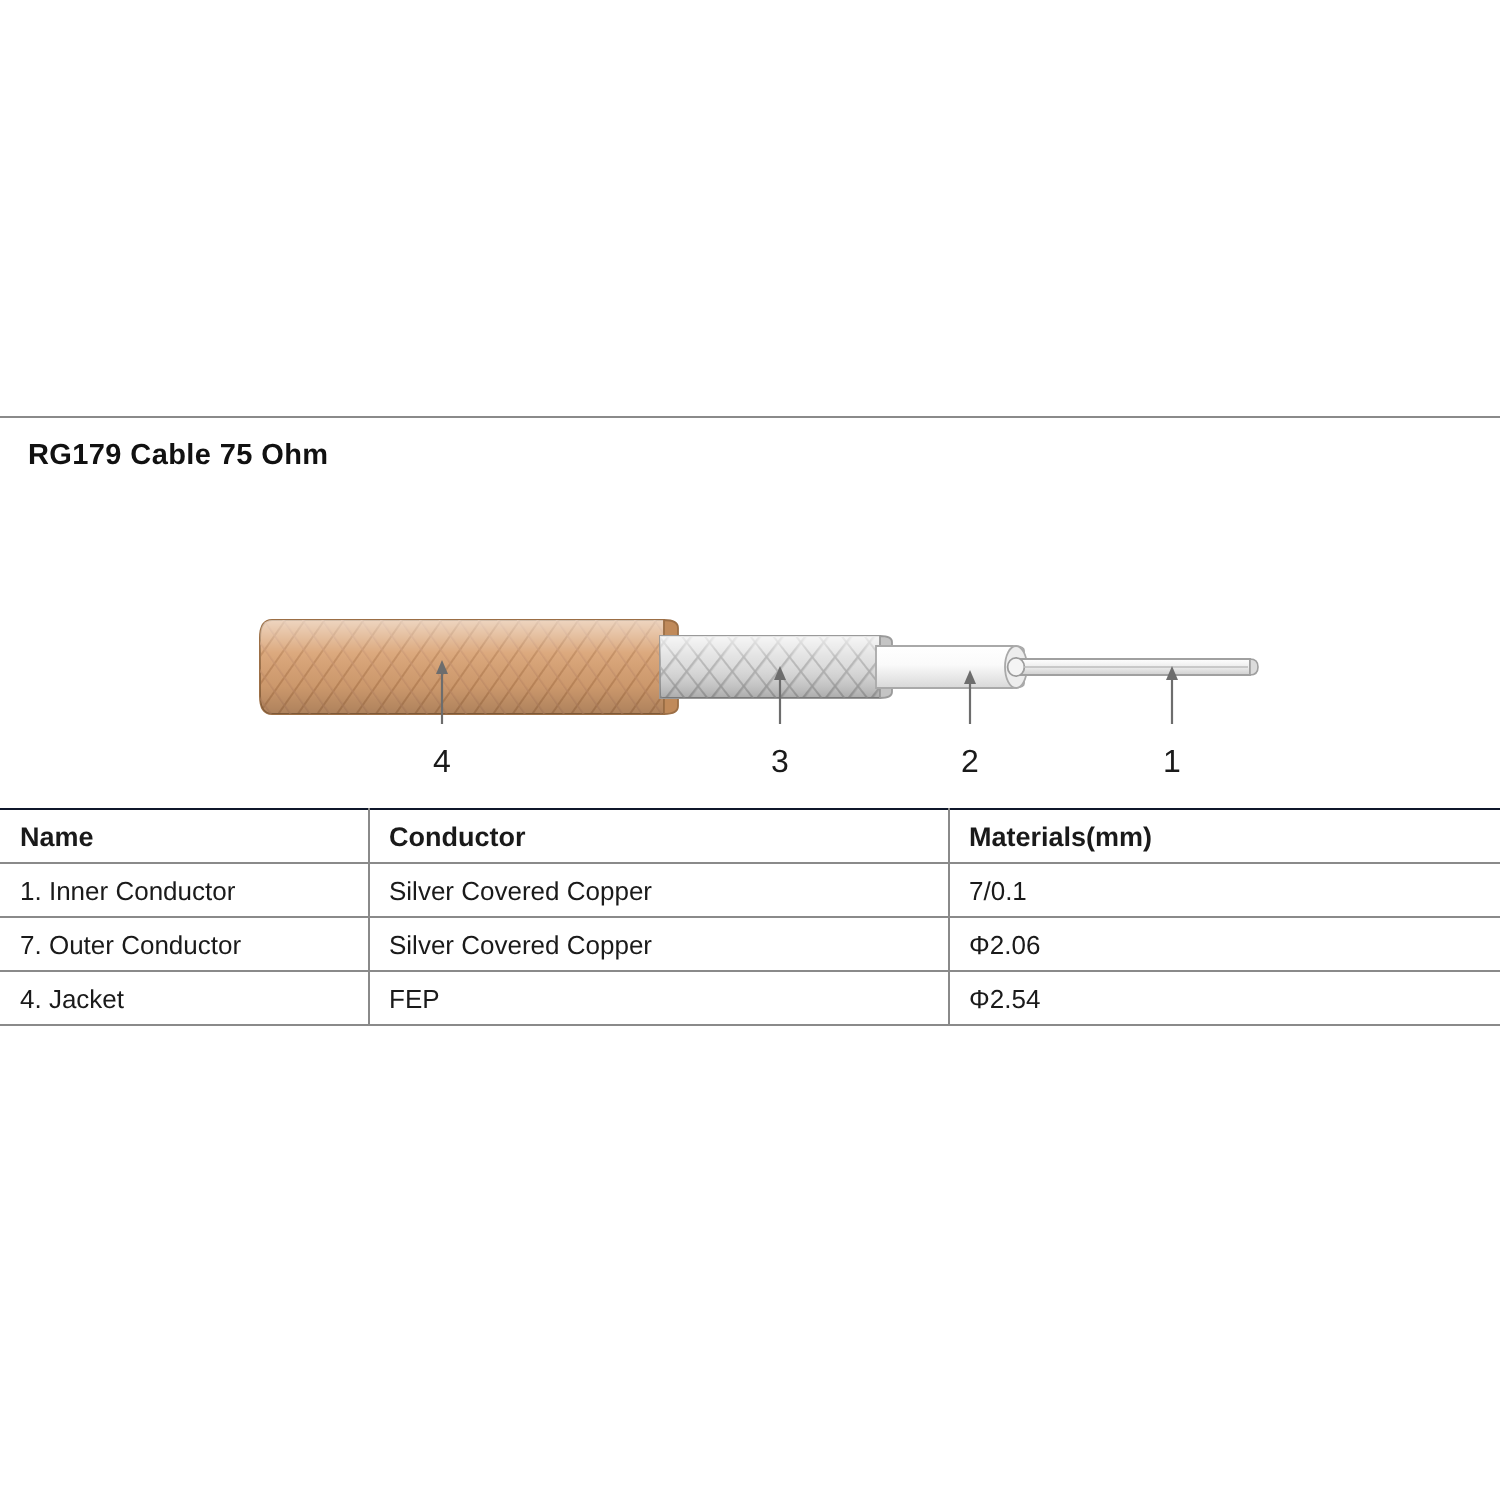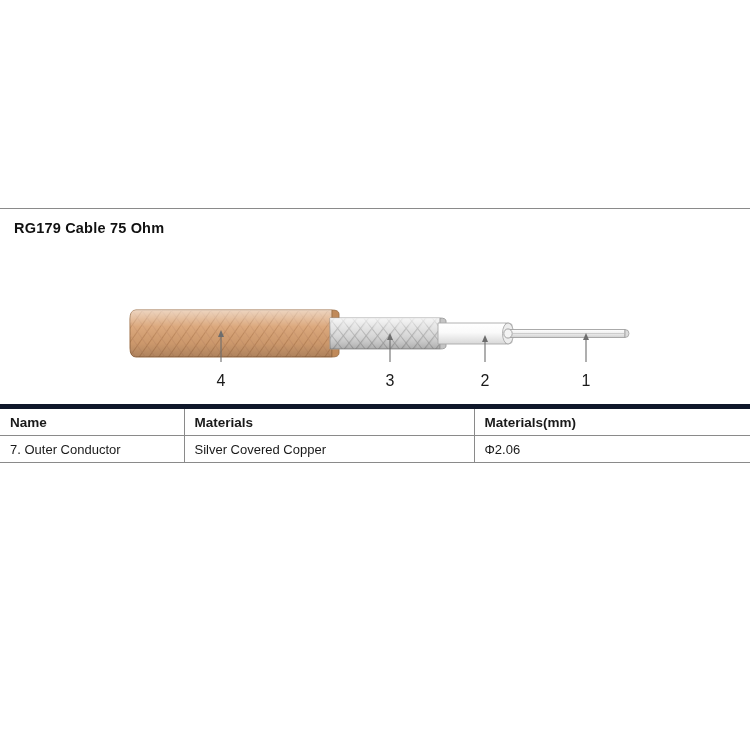--- a/index.html
+++ b/index.html
@@ -68,21 +68,21 @@
     left: 0;
     top: 196px;
     width: 750px;
   }
   table.spec {
     border-collapse: collapse;
     width: 750px;
     table-layout: fixed;
   }
   table.spec th, table.spec td {
-    border-top: 5px solid #0f172a;
+    border-top: 1px solid #0f172a;
     border-bottom: 1px solid #8a8a8a;
     border-right: 1px solid #8a8a8a;
     height: 26px;
     padding: 0 0 0 10px;
     font-size: 13px;
     text-align: left;
     vertical-align: middle;
     color: #1a1a1a;
     background: #fff;
   }
@@ -204,27 +204,37 @@
   <div class="table-wrap">
     <table class="spec">
       <colgroup>
         <col class="c1">
           <col class="c2">
           <col class="c3">
       </colgroup>
       <thead>
         <tr>
           <th>Name</th>
-          <th>Materials</th>
+          <th>Conductor</th>
           <th>Materials(mm)</th>
         </tr>
       </thead>
       <tbody>
+        <tr>
+          <td>1. Inner Conductor</td>
+          <td>Silver Covered Copper</td>
+          <td>7/0.1</td>
+        </tr>
         <tr>
           <td>7. Outer Conductor</td>
           <td>Silver Covered Copper</td>
           <td>Φ2.06</td>
         </tr>
+        <tr>
+          <td>4. Jacket</td>
+          <td>FEP</td>
+          <td>Φ2.54</td>
+        </tr>
       </tbody>
     </table>
   </div>
 
 </div>
 
 </body></html>

